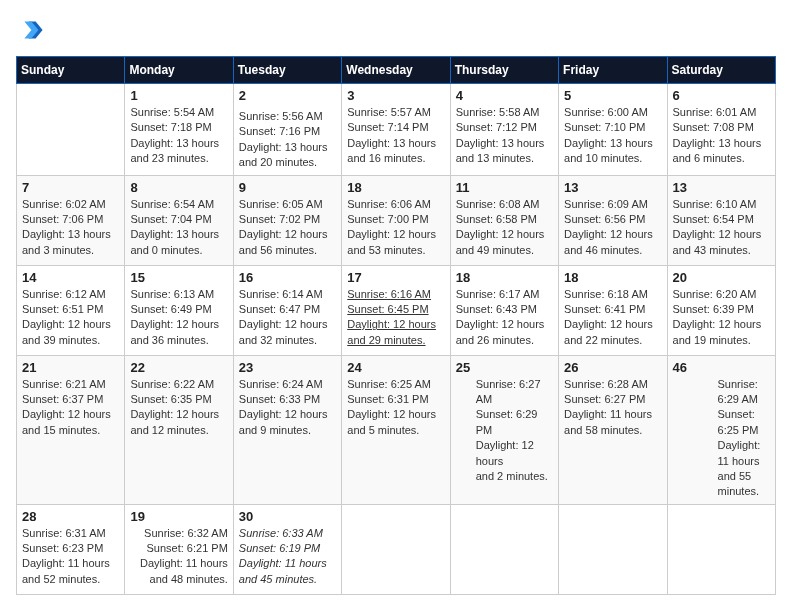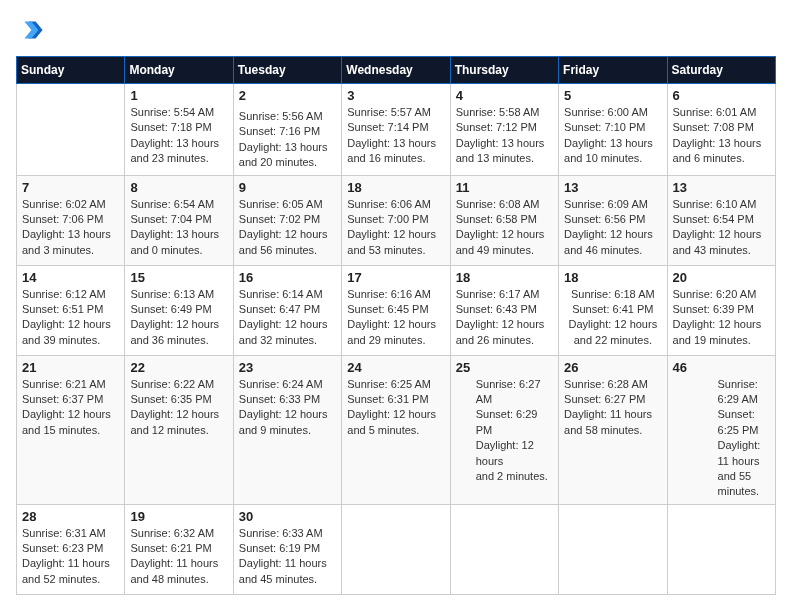--- a/index.html
+++ b/index.html
@@ -235,35 +235,35 @@
         </td>
         <td>
           <span class="day-number">16</span>
           <div class="day-info" style="white-space: pre-line;">Sunrise: 6:14 AM
 Sunset: 6:47 PM
 Daylight: 12 hours
 and 32 minutes.</div>
         </td>
         <td>
           <span class="day-number">17</span>
-          <div class="day-info" style="white-space: pre-line;">Sunrise: 6:16 AM
+          <div class="day-info" style="white-space: pre-line; text-decoration: underline;">Sunrise: 6:16 AM
 Sunset: 6:45 PM
 Daylight: 12 hours
 and 29 minutes.</div>
         </td>
         <td>
           <span class="day-number">18</span>
           <div class="day-info" style="white-space: pre-line;">Sunrise: 6:17 AM
 Sunset: 6:43 PM
 Daylight: 12 hours
 and 26 minutes.</div>
         </td>
         <td>
           <span class="day-number">18</span>
-          <div class="day-info" style="white-space: pre-line; text-align: center;">Sunrise: 6:18 AM
+          <div class="day-info" style="white-space: pre-line;">Sunrise: 6:18 AM
 Sunset: 6:41 PM
 Daylight: 12 hours
 and 22 minutes.</div>
         </td>
         <td>
           <span class="day-number">20</span>
           <div class="day-info" style="white-space: pre-line;">Sunrise: 6:20 AM
 Sunset: 6:39 PM
 Daylight: 12 hours
 and 19 minutes.</div>
@@ -323,28 +323,28 @@
       <tr>
         <td>
           <span class="day-number">28</span>
           <div class="day-info" style="white-space: pre-line;">Sunrise: 6:31 AM
 Sunset: 6:23 PM
 Daylight: 11 hours
 and 52 minutes.</div>
         </td>
         <td>
           <span class="day-number">19</span>
-          <div class="day-info" style="white-space: pre-line;">Sunrise: 6:32 AM
+          <div class="day-info" style="white-space: pre-line; text-align: right;">Sunrise: 6:32 AM
 Sunset: 6:21 PM
 Daylight: 11 hours
 and 48 minutes.</div>
         </td>
         <td>
           <span class="day-number">30</span>
-          <div class="day-info" style="white-space: pre-line;">Sunrise: 6:33 AM
+          <div class="day-info" style="white-space: pre-line; font-style: italic;">Sunrise: 6:33 AM
 Sunset: 6:19 PM
 Daylight: 11 hours
 and 45 minutes.</div>
         </td>
         <td class="empty-cell"></td>
         <td class="empty-cell"></td>
         <td class="empty-cell"></td>
         <td class="empty-cell"></td>
       </tr>
     </tbody>

